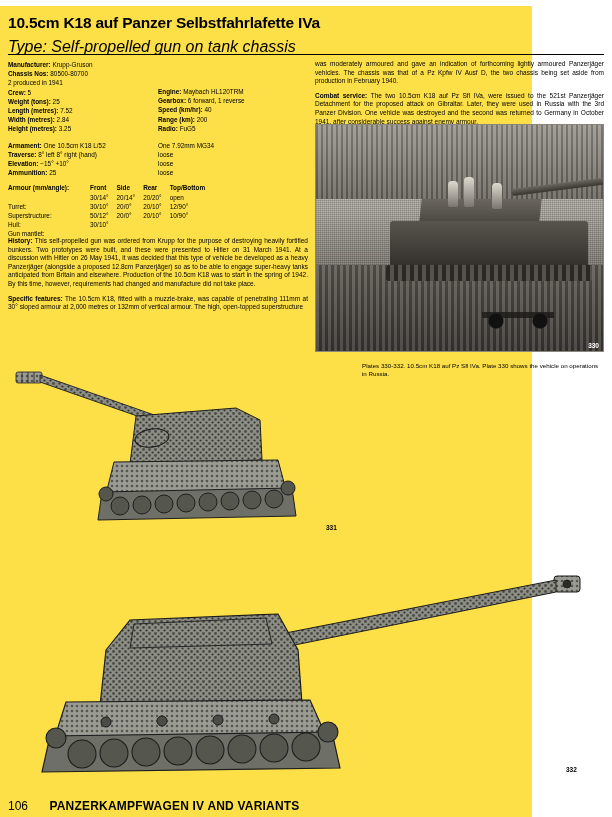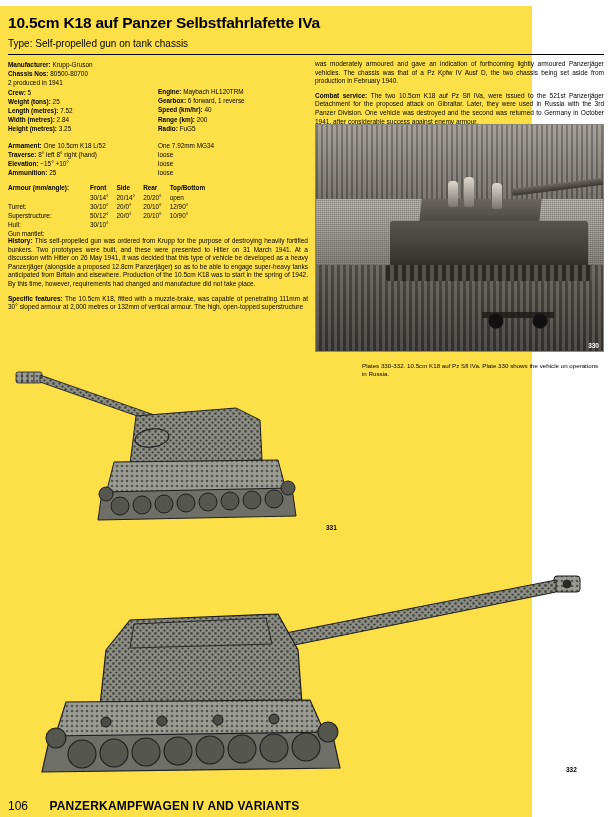--- a/index.html
+++ b/index.html
@@ -30,22 +30,23 @@
     top: 8px;
     font-size: 15.5px;
     font-weight: bold;
     letter-spacing: -0.2px;
     color: #000;
   }
   .subtitle {
     position: absolute;
     left: 8px;
     top: 32px;
-    font-size: 10px;
-    color: #000;
+    font-size: 16px;
+    color: #000;
+    font-style: italic;
   }
   .rule-top {
     position: absolute;
     left: 8px;
     top: 48px;
     width: 596px;
     height: 1px;
     background: #000;
   }
 

